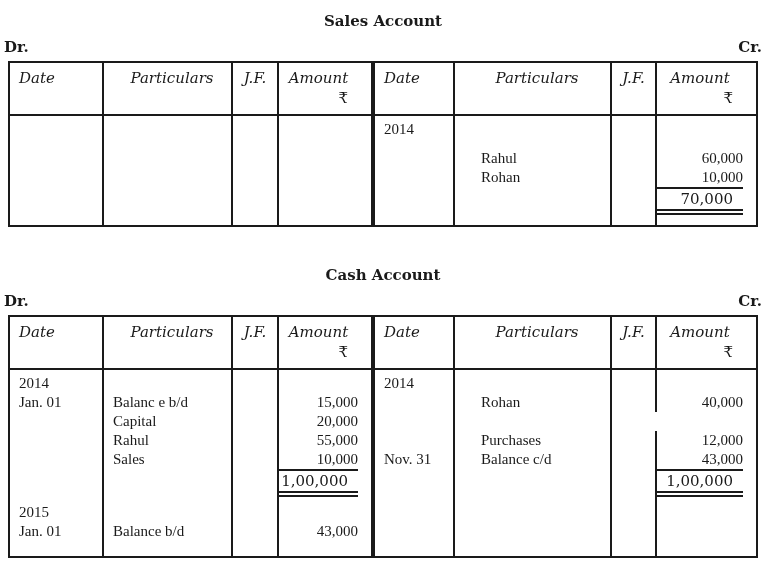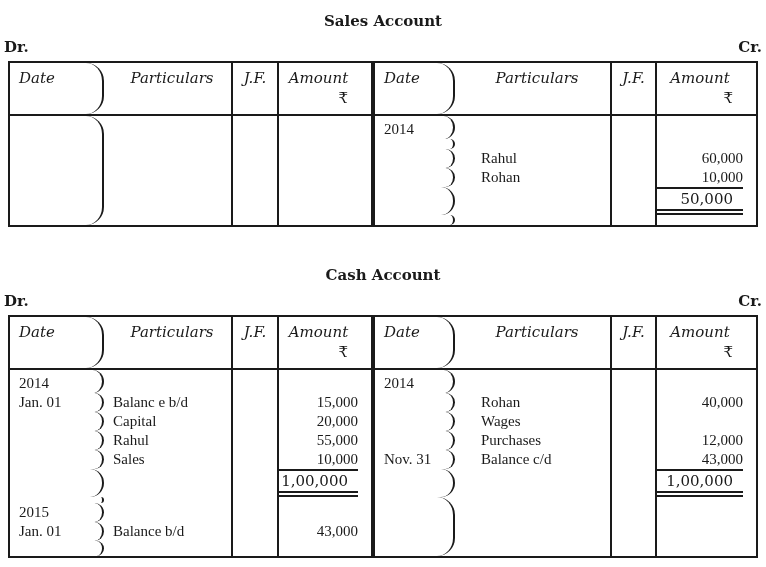--- a/index.html
+++ b/index.html
@@ -33,21 +33,21 @@
   .hr .date{padding-left:9px;}
   .hr .part,.hr .jf{text-align:center;}
   .hr .amt{text-align:center;}
   .rupee{display:block;text-align:right;padding-right:10px;line-height:20px;font-style:normal;}
   .r{height:19px;flex:0 0 auto;font-family:Liberation Serif, serif;}
   .r .c{line-height:19px;}
   .r.pt{height:23px;}
   .r.pt .c{padding-top:4px;}
   .sp{height:10px;flex:0 0 auto;}
   .sp6{height:6px;flex:0 0 auto;}
-  .date{padding-left:9px;border-radius:18px;}
+  .date{padding-left:9px;}
   .part{padding-left:9px;}
   .part.ind{padding-left:26px;}
   .amt{text-align:right;padding-right:13px;}
   .tr-row{height:28px;flex:0 0 auto;}
   .tbox{
     box-sizing:border-box;height:28px;line-height:19px;
     border-top:2px solid #1a1a1a;border-bottom:6px double #1a1a1a;
     text-align:right;padding-right:10px;padding-top:1px;
   }
   .fill{flex:1 1 auto;min-height:0;}
@@ -110,21 +110,21 @@
           <div class="c date"></div>
           <div class="c part ind">Rohan</div>
           <div class="c jf"></div>
           <div class="c amt">10,000</div>
         </div>
         <div class="row tr-row">
           <div class="c date"></div>
           <div class="c part"></div>
           <div class="c jf"></div>
           <div class="c amt">
-              <div class="tbox">50,000</div>
+              <div class="tbox">70,000</div>
             </div>
         </div>
         <div class="row fill">
           <div class="c date"></div>
           <div class="c part"></div>
           <div class="c jf"></div>
           <div class="c amt"></div>
         </div>
       </div>
 
@@ -224,21 +224,20 @@
           <div class="c amt"></div>
         </div>
         <div class="row r">
           <div class="c date"></div>
           <div class="c part ind">Rohan</div>
           <div class="c jf"></div>
           <div class="c amt">40,000</div>
         </div>
         <div class="row r">
           <div class="c date"></div>
-          <div class="c part ind">Wages</div>
           <div class="c jf"></div>
         </div>
         <div class="row r">
           <div class="c date"></div>
           <div class="c part ind">Purchases</div>
           <div class="c jf"></div>
           <div class="c amt">12,000</div>
         </div>
         <div class="row r">
           <div class="c date">Nov. 31</div>

